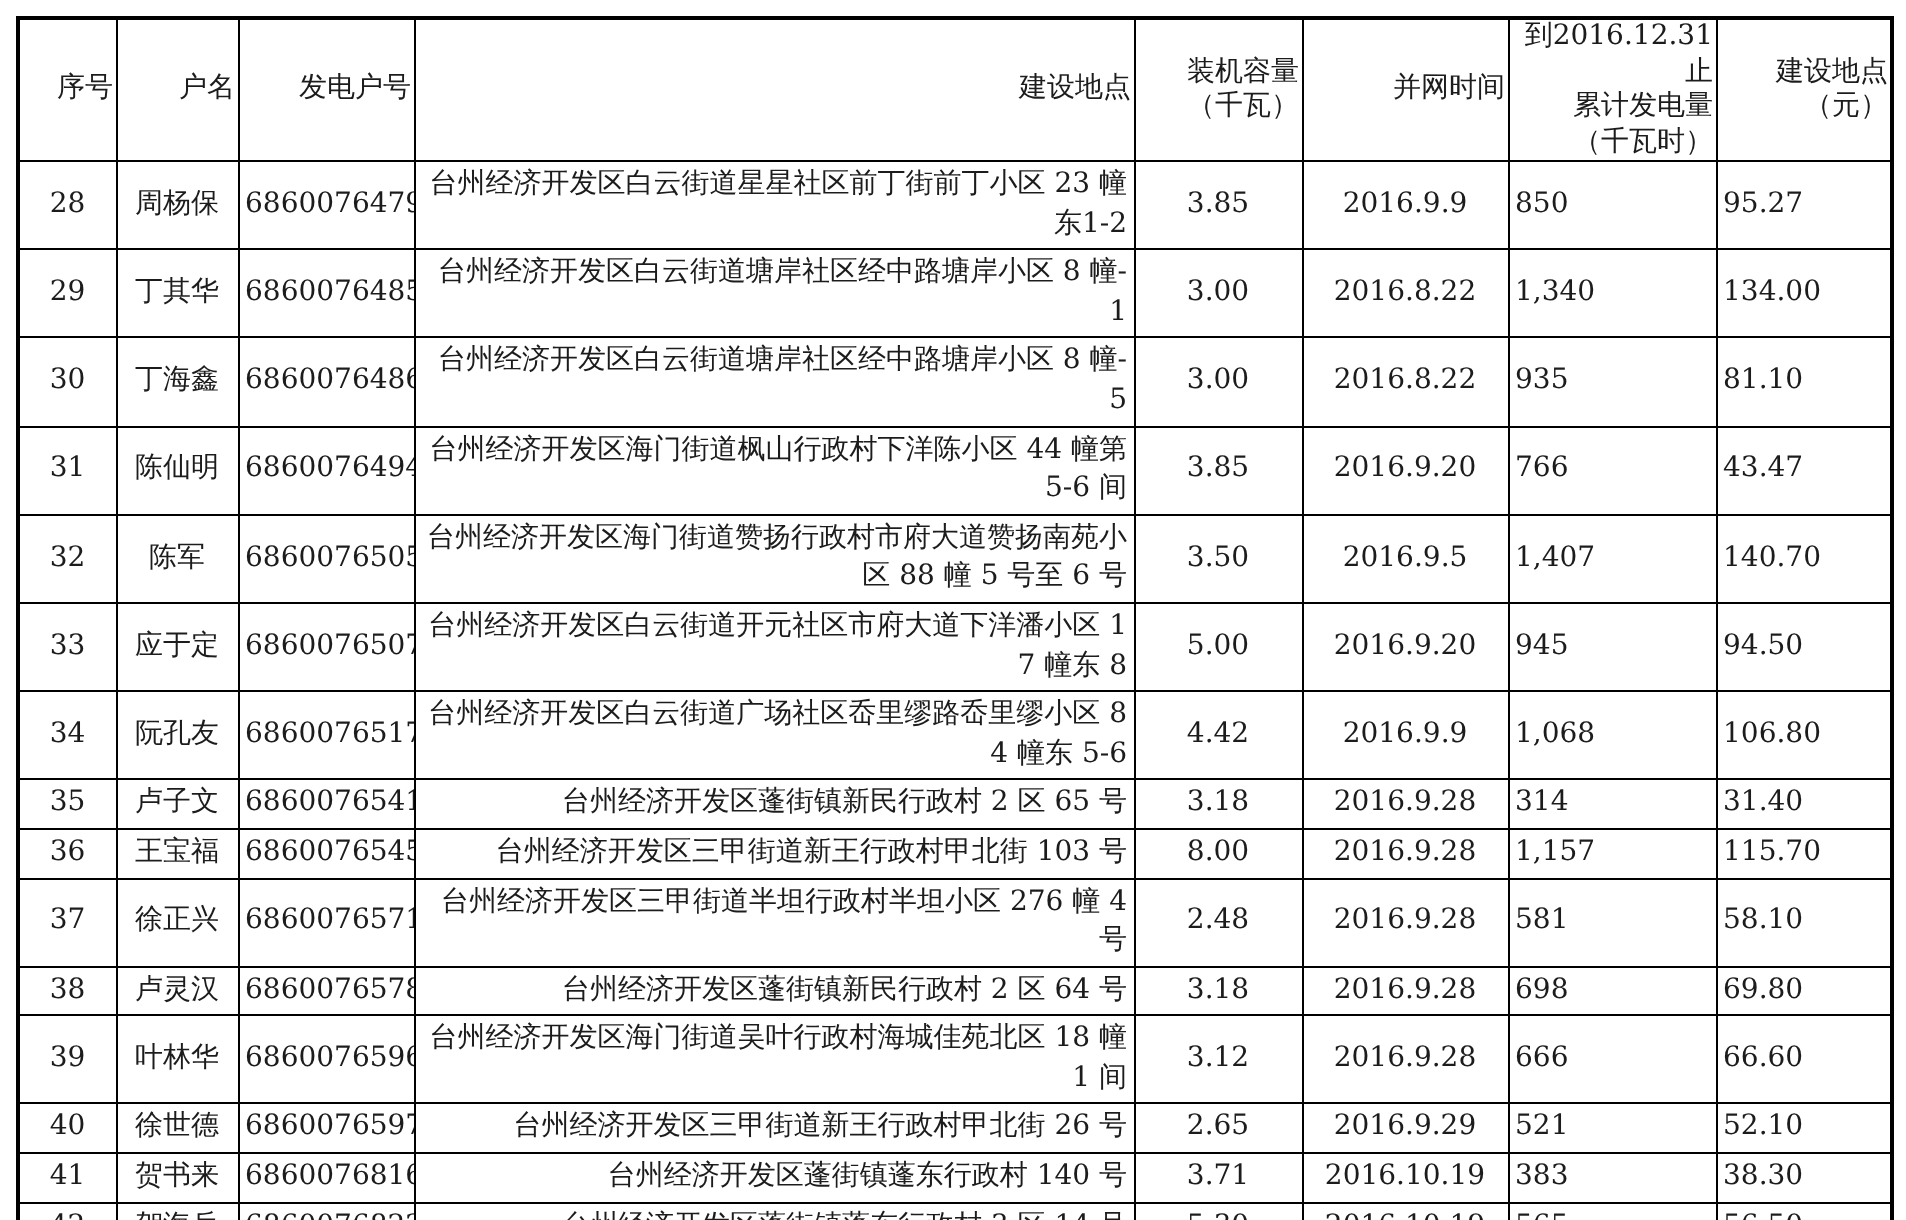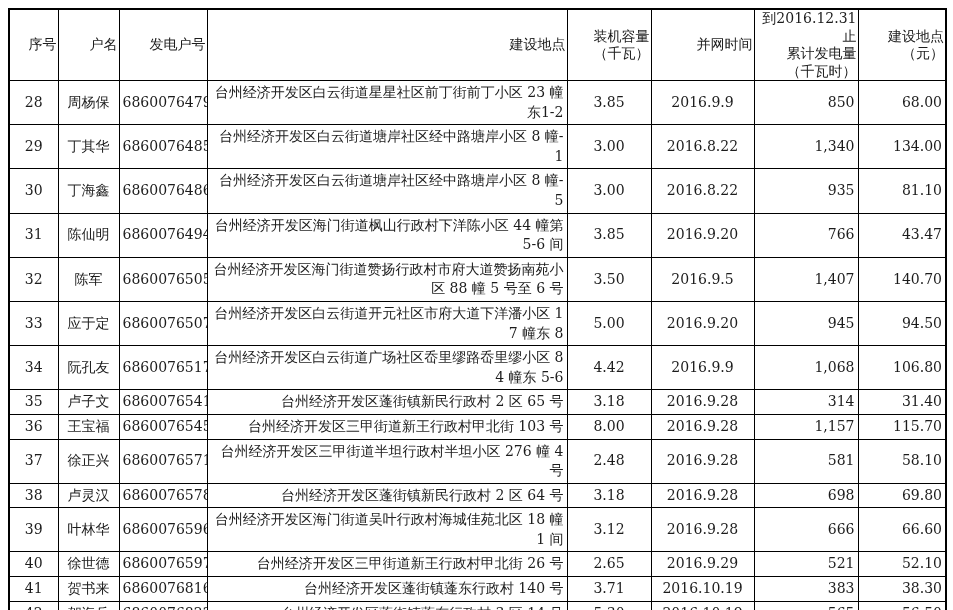--- a/index.html
+++ b/index.html
@@ -31,21 +31,21 @@
     vertical-align: middle;
   }
   .subsidy th {
     text-align: right;
     white-space: pre-line;
     line-height: 1.25;
     padding: 0 1px;
   }
   .c-center { text-align: center; }
   .c-left   { text-align: right; word-break: break-all; }
-  .c-right  { text-align: right; padding-right: 4px; }
+  .c-right  { padding-right: 4px; }
 </style>
 </head>
 <body>
 
 <div class="page">
   <table class="subsidy">
     <colgroup>
       <col style="width:49px">
       <col style="width:61px">
       <col style="width:88px">
@@ -73,21 +73,21 @@
     </thead>
     <tbody>
         <tr>
     <td class="c-center">28</td>
     <td class="c-center">周杨保</td>
     <td class="c-center">6860076479</td>
     <td class="c-left">台州经济开发区白云街道星星社区前丁街前丁小区 23 幢东1-2</td>
     <td class="c-center">3.85</td>
     <td class="c-center">2016.9.9</td>
     <td class="c-right">850</td>
-    <td class="c-right">68.00</td>
+    <td class="c-right">95.27</td>
   </tr>
         <tr>
     <td class="c-center">29</td>
     <td class="c-center">丁其华</td>
     <td class="c-center">6860076485</td>
     <td class="c-left">台州经济开发区白云街道塘岸社区经中路塘岸小区 8 幢-1</td>
     <td class="c-center">3.00</td>
     <td class="c-center">2016.8.22</td>
     <td class="c-right">1,340</td>
     <td class="c-right">134.00</td>

